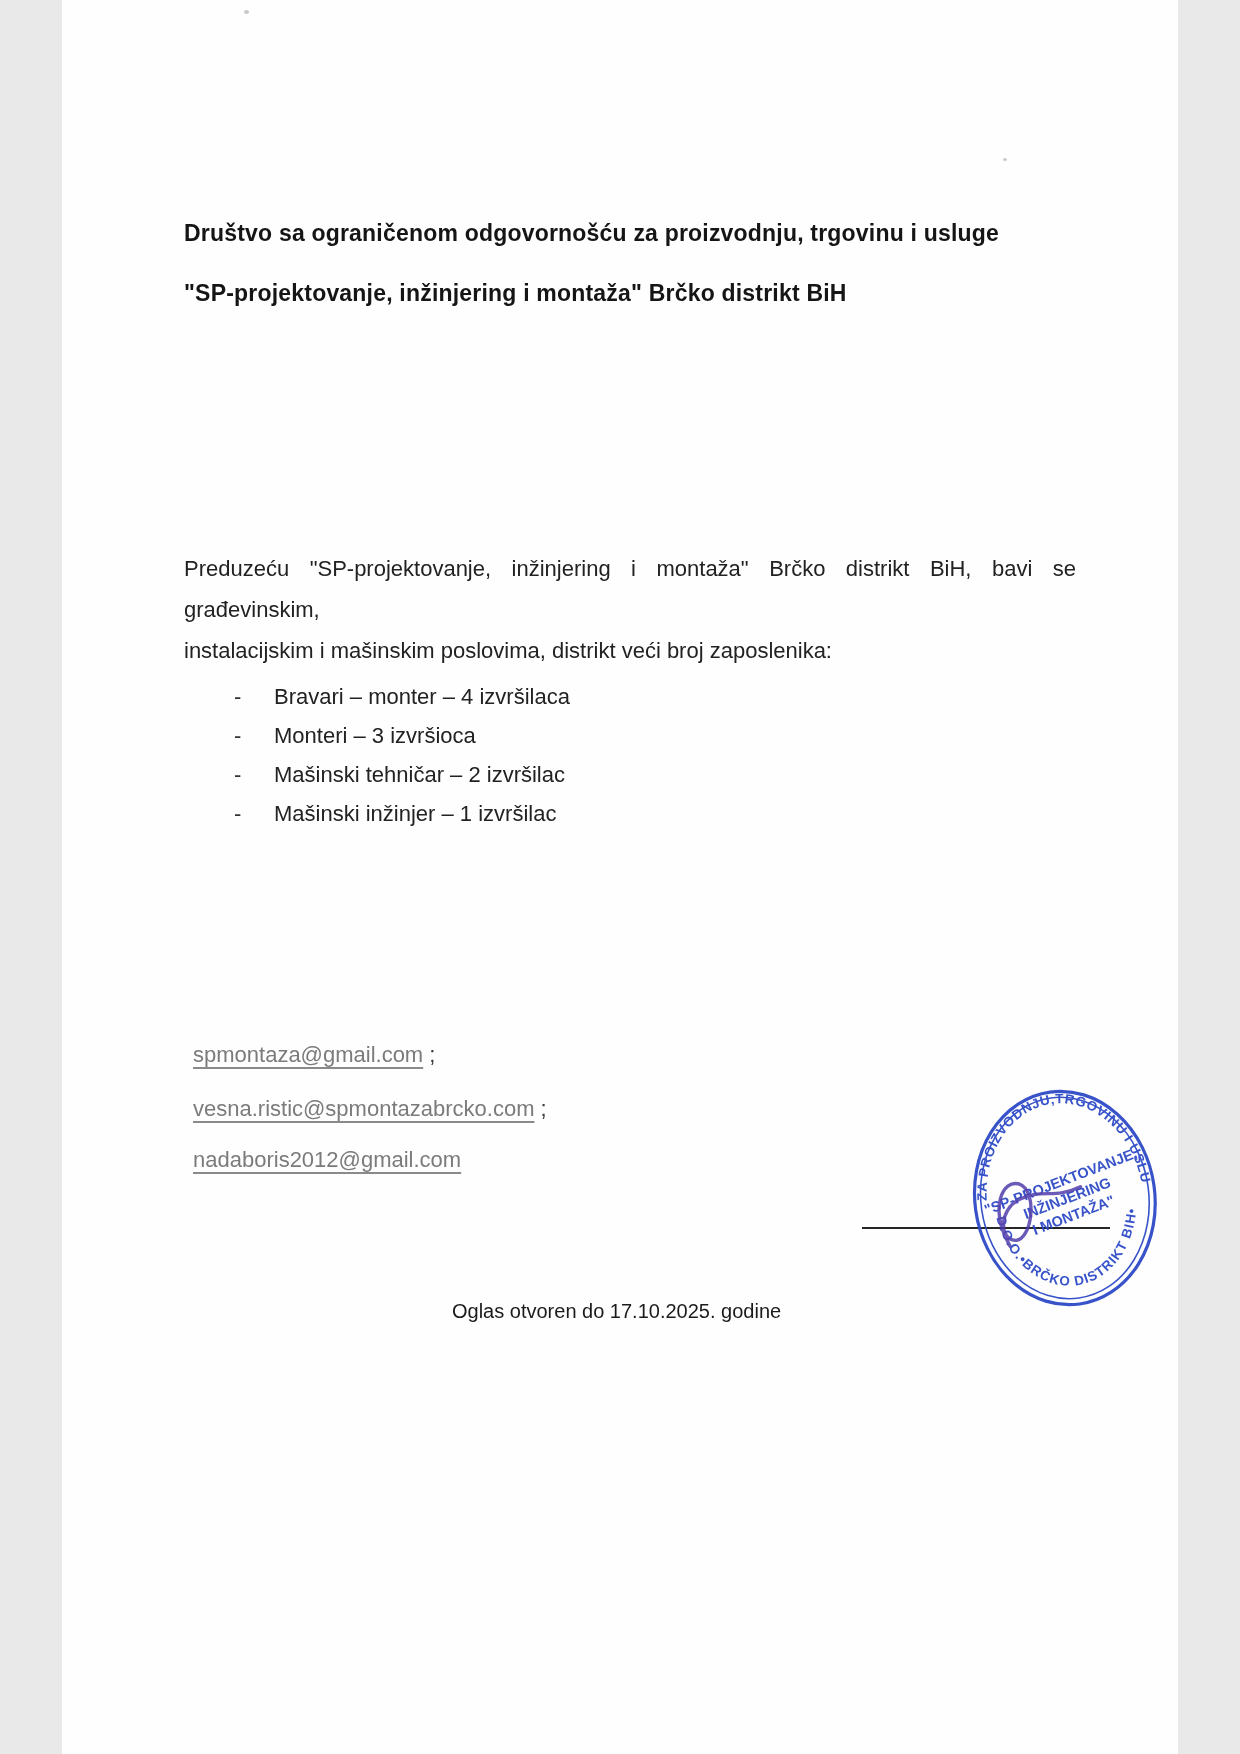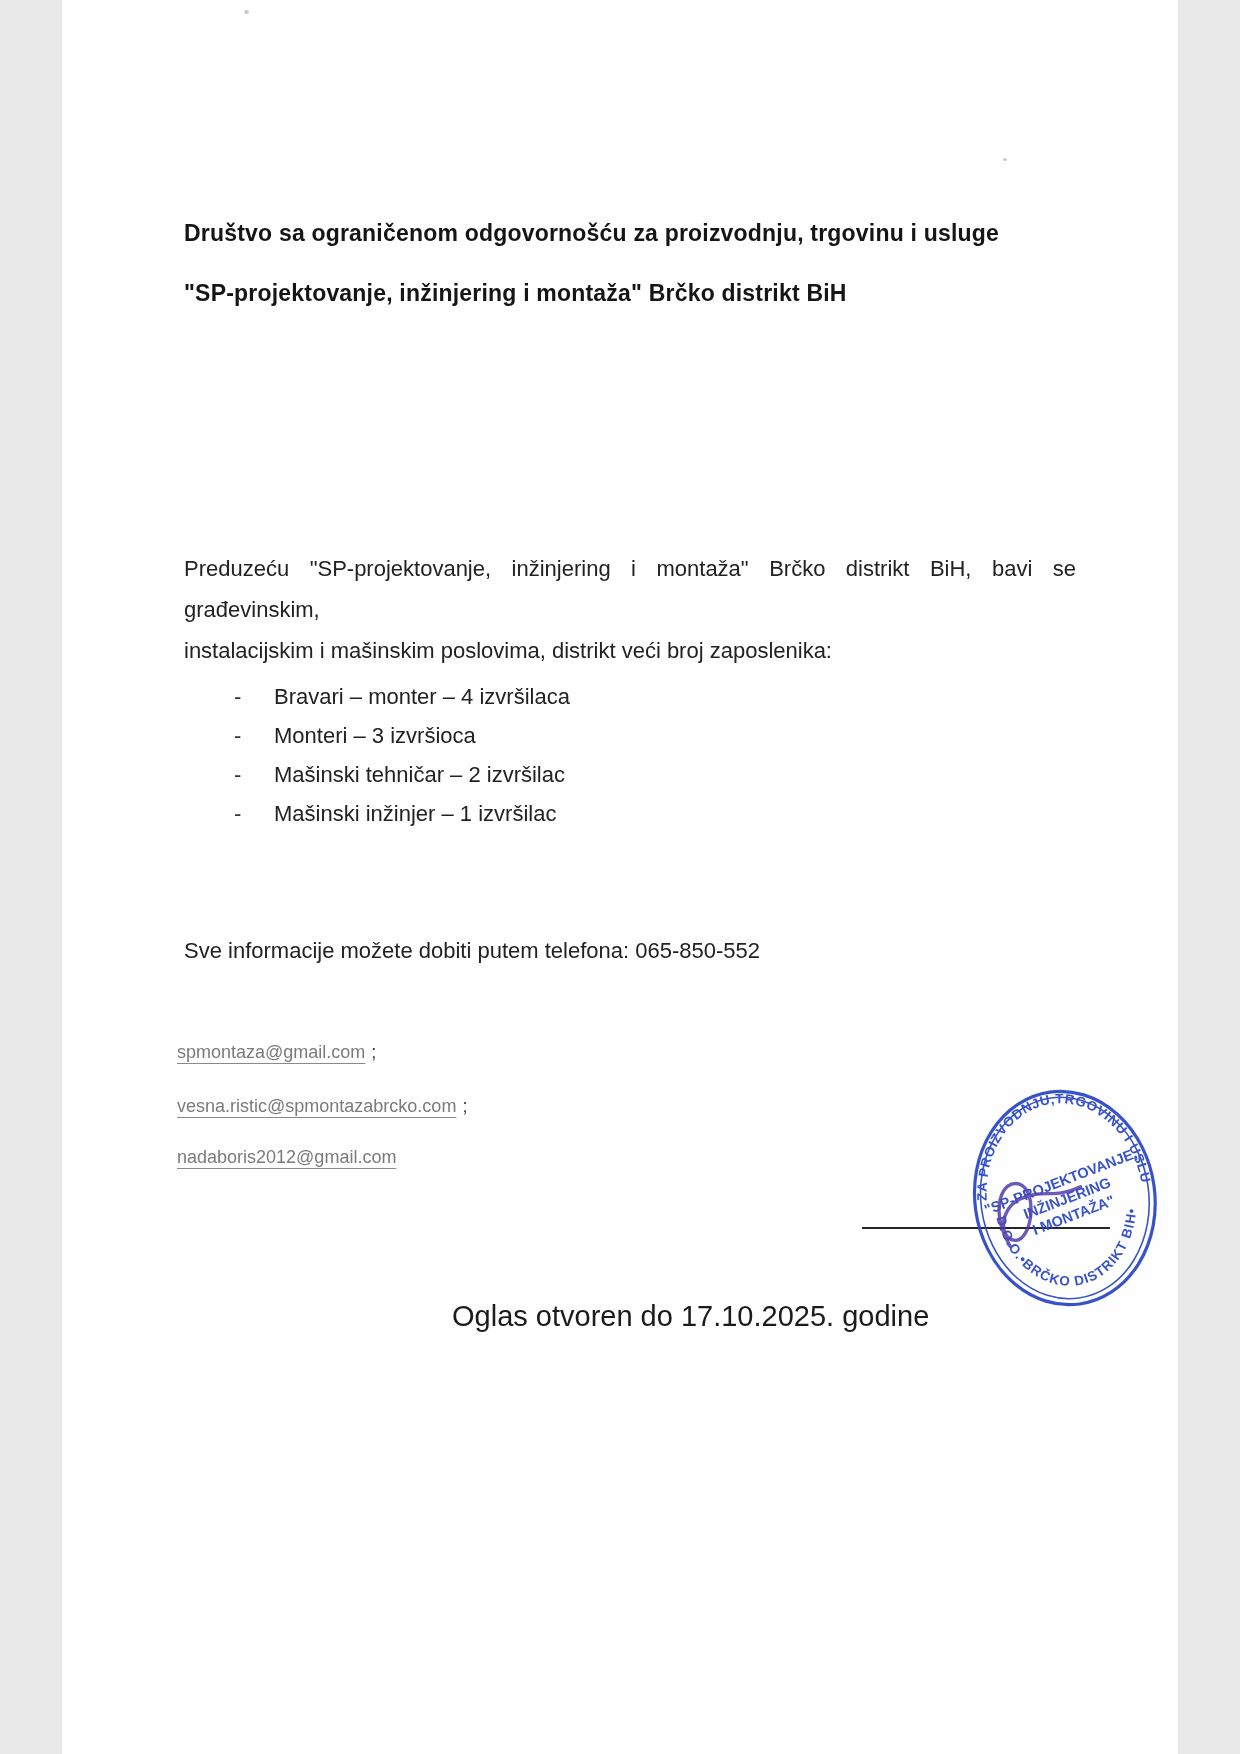--- a/index.html
+++ b/index.html
@@ -27,40 +27,40 @@
     font-size:22px;line-height:41px;color:#222;
   }
   .intro .justified{text-align:justify;text-align-last:justify;}
   .positions{left:172px;top:684px;}
   .position-item{
     display:flex;align-items:baseline;
     font-size:22px;color:#222;margin-bottom:13px;
   }
   .dash{width:40px;color:#333;}
   .contact-line{left:122px;font-size:22px;color:#222;}
-  .email-line{left:115px;font-size:18px;}
+  .email-line{left:131px;font-size:22px;}
   .email-addr{
     color:#7b7b7b;
     text-decoration:underline;
     text-underline-offset:5px;
     text-decoration-color:#8a8a8a;
   }
   .email-sep{color:#3a3a3a;margin-left:6px;}
   .sig-line{
     left:800px;top:1227px;width:248px;height:2px;
     background:#262626;
   }
   .stamp-wrap{
     left:908px;top:1086px;width:190px;height:226px;
     transform:rotate(-8deg);
     opacity:.93;
   }
   .footer-line{
     left:390px;top:1300px;
-    font-size:29px;color:#1b1b1b;
+    font-size:20px;color:#1b1b1b;
   }
   .speck{position:absolute;background:#c9c9c9;border-radius:50%;}
 </style>
 </head>
 <body>
 
 <div class="page">
 
   <div class="abs title-line" style="top:220px">Društvo sa ograničenom odgovornošću za proizvodnju, trgovinu i usluge</div>
   <div class="abs title-line" style="top:280px">"SP-projektovanje, inžinjering i montaža" Brčko distrikt BiH</div>
@@ -83,21 +83,20 @@
     <div class="position-item">
       <span class="dash">-</span>
       <span>Mašinski tehničar – 2 izvršilac</span>
     </div>
     <div class="position-item">
       <span class="dash">-</span>
       <span>Mašinski inžinjer – 1 izvršilac</span>
     </div>
   </div>
 
-  <div class="abs contact-line" style="top:938px">Sve informacije možete dobiti putem telefona: 065-850-552</div>
 
   <div class="abs email-line" style="top:1042px">
     <span class="email-addr">spmontaza@gmail.com</span><span class="email-sep">;</span>
   </div>
   <div class="abs email-line" style="top:1096px">
     <span class="email-addr">vesna.ristic@spmontazabrcko.com</span><span class="email-sep">;</span>
   </div>
   <div class="abs email-line" style="top:1147px">
     <span class="email-addr">nadaboris2012@gmail.com</span><span class="email-sep"></span>
   </div>

